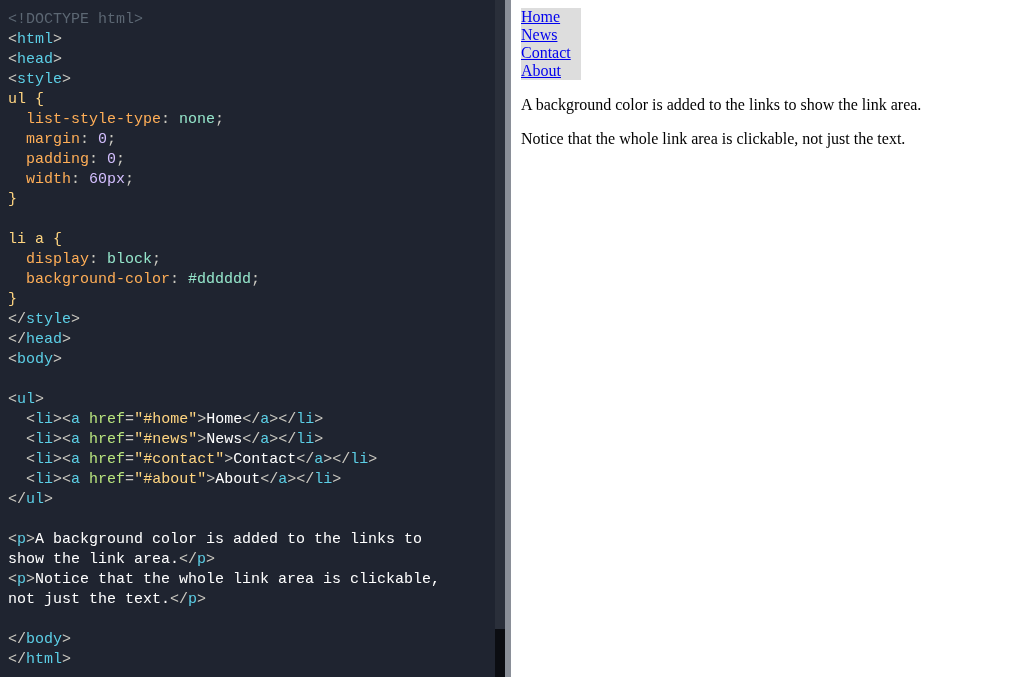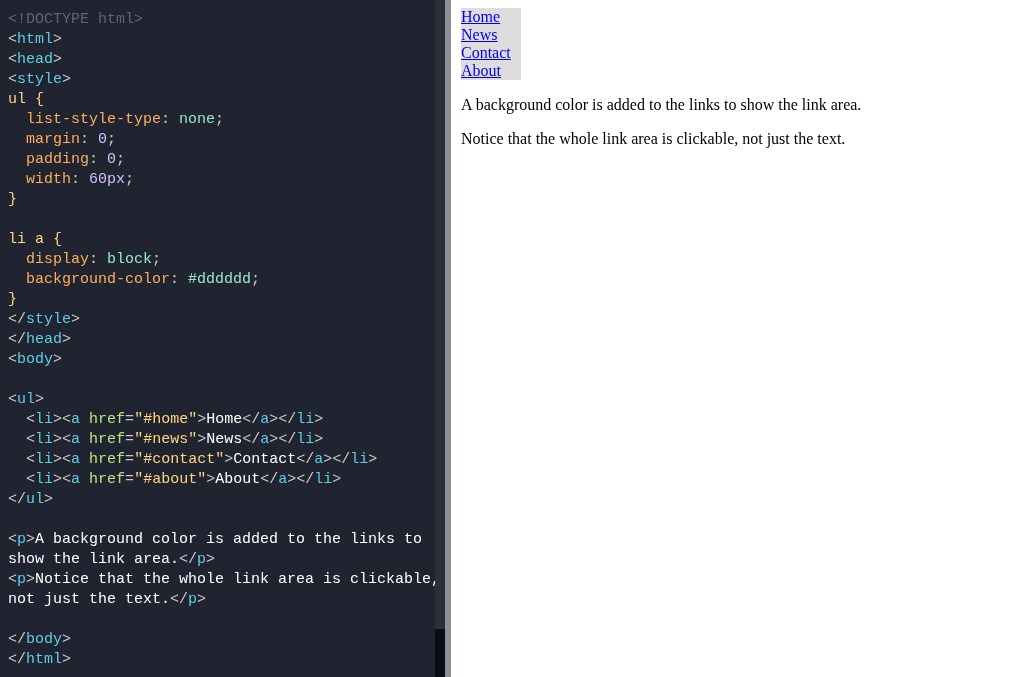--- a/index.html
+++ b/index.html
@@ -8,21 +8,21 @@
   body {
     margin: 0;
     padding: 0;
     font-family: Arial, sans-serif;
     display: flex;
     width: 1012px;
     height: 677px;
     background: #fff;
   }
   .editor-pane {
-    width: 445px;
+    width: 505px;
     height: 100%;
     background: #1f2430;
     padding: 10px 8px;
     font-family: "Consolas", "Courier New", monospace;
     font-size: 15px;
     line-height: 20px;
     color: #cccac2;
     white-space: pre;
     overflow: hidden;
     position: relative;

